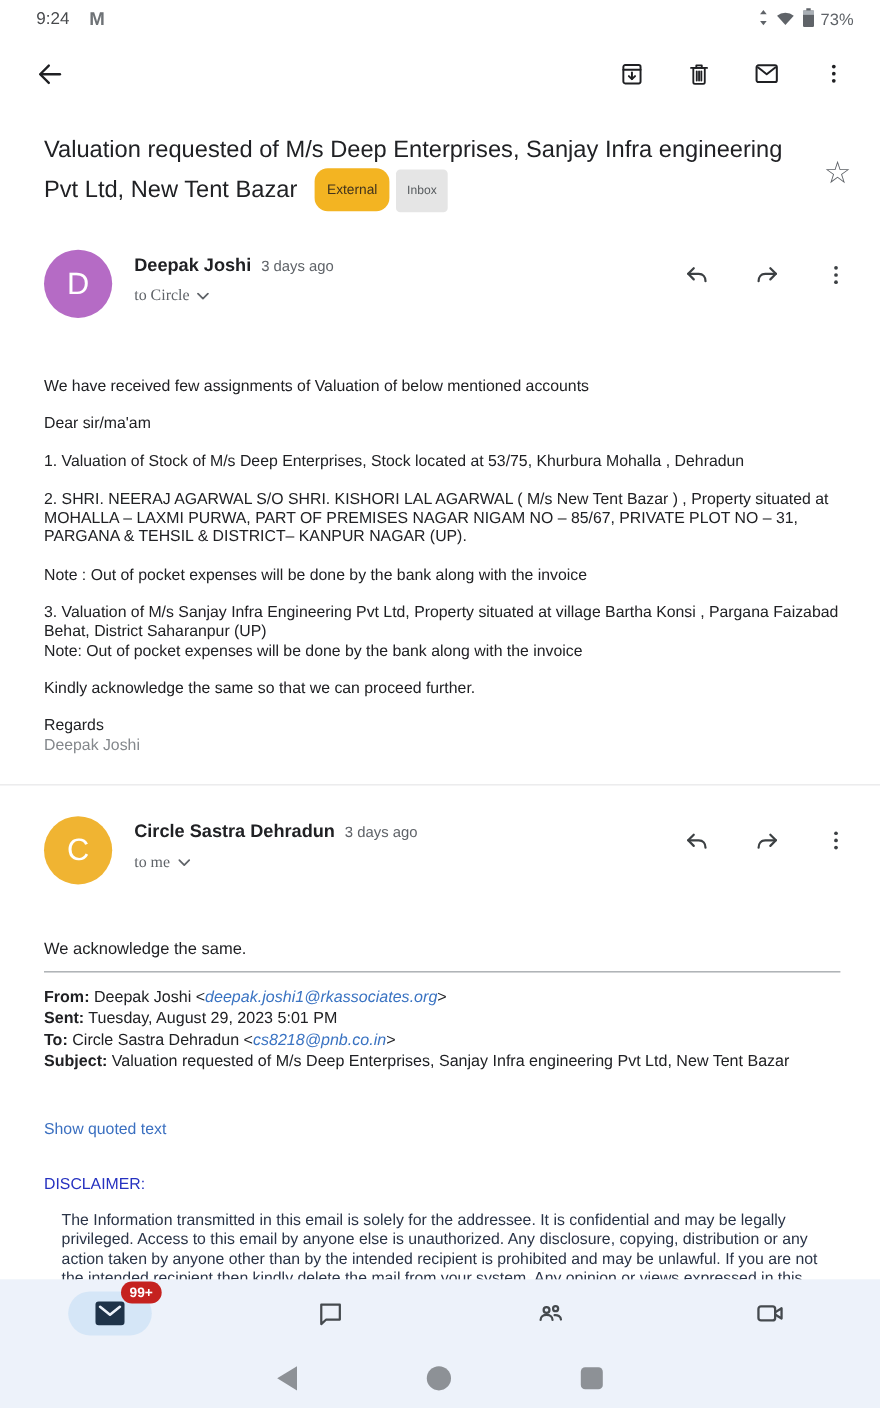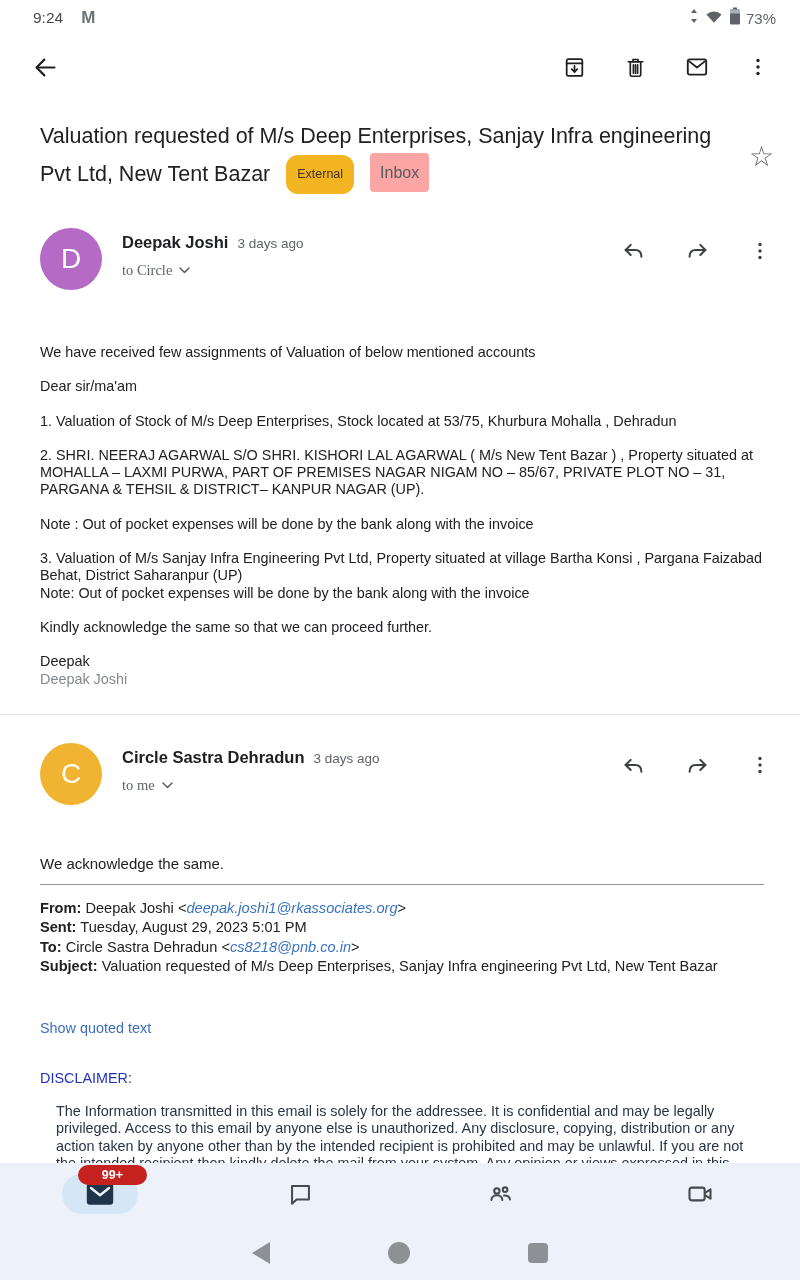--- a/index.html
+++ b/index.html
@@ -16,21 +16,21 @@
   
   .toolbar { display:flex; align-items:center; height:58px; margin-top:4px; padding:0 30px 0 32px; color:#1f2023; }
   .toolbar .actions { margin-left:auto; display:flex; align-items:center; gap:36px; }
   .icon-btn { background:none; border:none; padding:0; cursor:pointer; color:#1f2023; display:flex; align-items:center; justify-content:center; }
   .icon-btn svg { display:block; }
 
   
   .subject-row { display:flex; align-items:center; padding:24px 26px 0 40px; }
   .subject-main { width:696px; font-size:21.5px; line-height:33px; color:#202124; }
   .badge-external { display:inline-block; vertical-align:3px; margin-left:10px; background:#f3b422; color:#41331c; font-size:12.5px; font-weight:500; padding:3px 11px; border-radius:12px;text-align:right; }
-  .badge-inbox { display:inline-block; vertical-align:3px; margin-left:10px; background:#fca5a5; color:#575b5e; font-size:16px; padding:3px 10px; border-radius:4px; }
+  .badge-inbox { display:inline-block; vertical-align:3px; background:#e5e5e5; color:#575b5e; font-size:11px; padding:3px 10px; border-radius:4px; }
   .star { margin-left:auto; font-size:28px; color:#5f6368; background:none; border:none; cursor:pointer; line-height:1; }
 
   
   .msg-header { display:flex; align-items:flex-start; padding:0 28px 0 40px; margin-top:34px; }
   .avatar { width:62px; height:62px; border-radius:50%; color:#fff; font-size:28px; display:flex; align-items:center; justify-content:center; flex:none; cursor:pointer; }
   .avatar-purple { background:#b56bc5; }
   .avatar-yellow { background:#f0b432; }
   .sender-block { margin-left:20px; padding-top:5px; }
   .sender-line { display:flex; align-items:baseline; }
   .sender-name { font-size:16.5px; font-weight:700; color:#202124; }
@@ -54,21 +54,21 @@
   .mail-link { color:#3a73c2; text-decoration:none; cursor:pointer;font-style:italic; }
   .show-quoted { display:inline-block; margin-top:44px; color:#3a6fc0; font-size:14.4px; text-decoration:none; cursor:pointer; }
   .disclaimer-label { margin:32px 0 0 !important; color:#2531c0; font-size:14.4px; }
   .disclaimer-text { margin:16px !important; color:#2a3447; }
 
   
   .bottombar { position:absolute; left:0; right:0; bottom:0; height:117px; background:#edf2fa; }
   .tabs { display:flex; height:62px; align-items:center; }
   .tab { flex:1; display:flex; justify-content:center; align-items:center; background:none; border:none; cursor:pointer; color:#454a4e; }
   .pill { position:relative; width:76px; height:40px; border-radius:20px; background:#d5e6f7; display:flex; align-items:center; justify-content:center; }
-  .tab-badge { position:absolute; top:-9px; right:-9px; background:#c5221f; color:#fff; font-size:12.5px; font-weight:700; padding:3px 24px; border-radius:13px; line-height:1.15; }
+  .tab-badge { position:absolute; top:-9px; right:-9px; background:#c5221f; color:#fff; font-size:12.5px; font-weight:700; padding:3px 8px; border-radius:13px; line-height:1.15; }
   .android-nav { display:flex; justify-content:center; align-items:center; gap:118px; height:55px; }
   .nav-btn { background:none; border:none; cursor:pointer; display:flex; align-items:center; justify-content:center; }
   .nav-back-shape { width:0; height:0; border-top:11px solid transparent; border-bottom:11px solid transparent; border-right:18px solid #8d9196; }
   .nav-home-shape { width:22px; height:22px; border-radius:50%; background:#8d9196; }
   .nav-recents-shape { width:20px; height:20px; border-radius:4px; background:#8d9196; }
 </style>
 </head>
 <body>
 
 <div class="screen">
@@ -189,21 +189,21 @@
 
   <div class="msg-body">
     <p>We have received few assignments of Valuation of below mentioned accounts</p>
     <p>Dear sir/ma'am</p>
     <p>1. Valuation of Stock of M/s Deep Enterprises, Stock located at 53/75, Khurbura Mohalla , Dehradun</p>
     <p>2. SHRI. NEERAJ AGARWAL S/O SHRI. KISHORI LAL AGARWAL ( M/s New Tent Bazar ) , Property situated at MOHALLA – LAXMI PURWA, PART OF PREMISES NAGAR NIGAM NO – 85/67, PRIVATE PLOT NO – 31, PARGANA &amp; TEHSIL &amp; DISTRICT– KANPUR NAGAR (UP).</p>
     <p>Note : Out of pocket expenses will be done by the bank along with the invoice</p>
     <p>3. Valuation of M/s Sanjay Infra Engineering Pvt Ltd, Property situated at village Bartha Konsi , Pargana Faizabad Behat, District Saharanpur (UP)
 Note: Out of pocket expenses will be done by the bank along with the invoice</p>
     <p>Kindly acknowledge the same so that we can proceed further.</p>
-    <p class="sig-regards">Deepak</p>
+    <p class="sig-regards">Regards</p>
     <p class="sig-name">Deepak Joshi</p>
   </div>
 
   <div class="thread-divider"></div>
 
   <div class="msg-header" style="margin-top:28px">
     <div class="avatar avatar-yellow">C</div>
     <div class="sender-block">
       <div class="sender-line">
         <span class="sender-name">Circle Sastra Dehradun</span>

